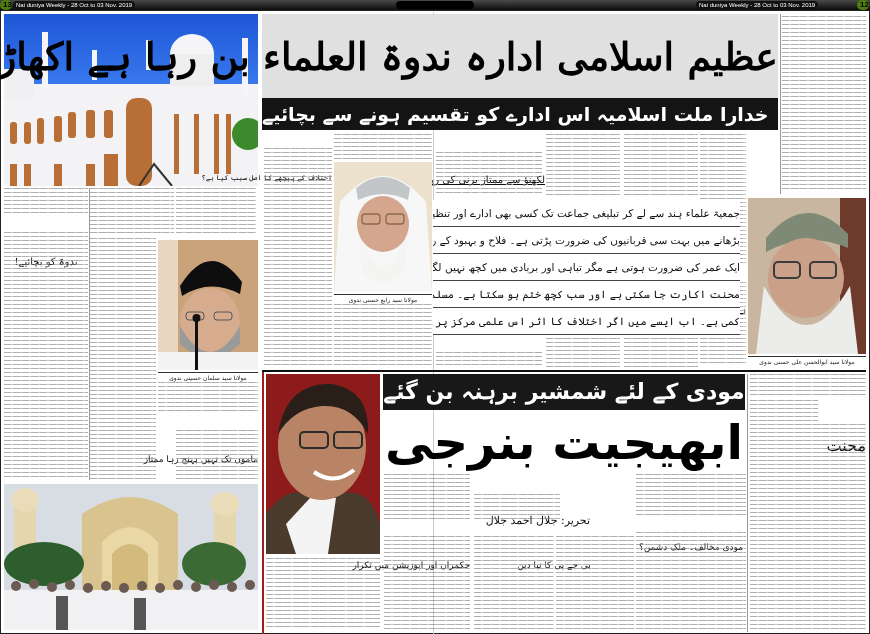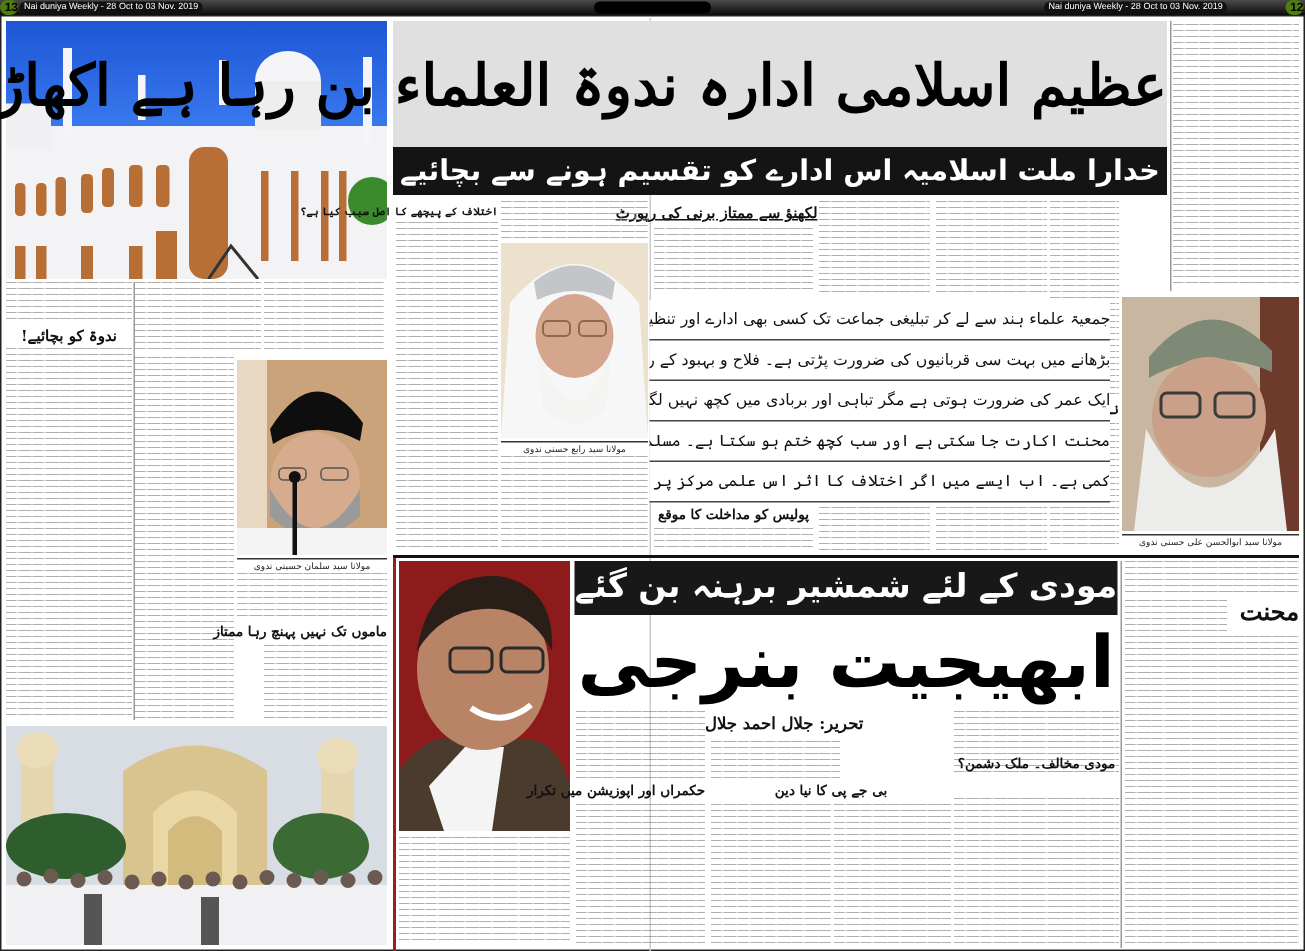--- a/index.html
+++ b/index.html
@@ -30,27 +30,27 @@
   .photo { position: absolute; overflow: hidden; }
   .caption { position: absolute; font-size: 6px; text-align: center; color: #222; direction: rtl; border-top: 1px solid #333; padding-top: 1px; }
 
   
   .headline-box { position: absolute; left: 262px; top: 14px; width: 516px; height: 84px; background: #e0e0e0; }
   .main-headline { position: absolute; left: 262px; top: 22px; width: 516px; height: 70px; font-size: 38px;
     font-weight: bold; color: #000; text-align: center; line-height: 70px; direction: rtl; white-space: nowrap;
     font-family: "DejaVu Serif", serif; letter-spacing: -1px; }
   .sub-headline-bar { position: absolute; left: 262px; top: 98px; width: 516px; height: 32px; background: #141414; }
   .sub-headline { position: absolute; left: 262px; top: 98px; width: 516px; height: 32px; color: #fff;
-    font-size: 19px; font-weight: bold; text-align: center; line-height: 32px; direction: rtl; white-space: nowrap; }
+    font-size: 19px; font-weight: bold; text-align: left; line-height: 32px; direction: rtl; white-space: nowrap; }
 
   .pullquote { position: absolute; left: 433px; top: 200px; width: 307px; height: 135px; background: #fff; }
   .pq-line { height: 27px; border-bottom: 1px solid #444; font-size: 10.5px; line-height: 27px; direction: rtl;
     text-align: center; white-space: nowrap; overflow: hidden; color: #111; font-family: "DejaVu Serif", serif; }
 
-  .subhead { position: absolute; direction: rtl; font-weight: bold; color: #111; white-space: nowrap; font-family: "DejaVu Serif", serif; }
+  .subhead { position: absolute; direction: rtl; font-weight: normal; color: #111; white-space: nowrap; font-family: "DejaVu Serif", serif; margin-top: 38px; }
 
   .modi-bar { position: absolute; left: 383px; top: 374px; width: 362px; height: 36px; background: #181818; }
   .modi-text { position: absolute; left: 383px; top: 374px; width: 362px; height: 36px; color: #fff;
     font-size: 22px; font-weight: bold; text-align: center; line-height: 36px; direction: rtl; white-space: nowrap; }
   .name-headline { position: absolute; left: 383px; top: 412px; width: 362px; height: 60px; color: #000;
     font-size: 48px; font-weight: 900; text-align: center; line-height: 60px; direction: rtl; white-space: nowrap;
     font-family: "DejaVu Sans", sans-serif; letter-spacing: 1px; }
   .red-rule { position: absolute; left: 262px; top: 372px; width: 2px; height: 262px; background: #a11c1c; }
   .hrule { position: absolute; height: 1px; background: #333; }
   .vrule { position: absolute; width: 1px; background: #999; }
@@ -246,21 +246,21 @@
 
 <div class="modi-bar"></div>
 <div class="modi-text">مودی کے لئے شمشیر برہنہ بن گئے</div>
 <div class="name-headline">ابھیجیت بنرجی</div>
 
 <div class="col" style="left:750px;top:374px;width:116px;height:24px;"></div>
 <div class="subhead" style="left:820px;top:398px;width:46px;font-size:16px;text-align:right;">محنت</div>
 <div class="col" style="left:750px;top:400px;width:68px;height:22px;"></div>
 <div class="col" style="left:750px;top:424px;width:116px;height:206px;"></div>
 
-<div class="subhead" style="left:470px;top:476px;width:120px;font-size:11px;text-align:left;">تحریر: جلال احمد جلال</div>
+<div class="subhead" style="left:470px;top:476px;width:120px;font-size:11px;text-align:right;">تحریر: جلال احمد جلال</div>
 
 <div class="col" style="left:384px;top:474px;width:86px;height:46px;"></div>
 <div class="subhead" style="left:384px;top:522px;width:86px;font-size:9px;text-align:center;">حکمراں اور اپوزیشن میں تکرار</div>
 <div class="col" style="left:384px;top:536px;width:86px;height:94px;"></div>
 
 <div class="col" style="left:474px;top:494px;width:86px;height:26px;"></div>
 <div class="subhead" style="left:474px;top:522px;width:160px;font-size:9px;text-align:center;">بی جے پی کا نیا دین</div>
 <div class="col" style="left:474px;top:536px;width:80px;height:94px;"></div>
 <div class="col" style="left:556px;top:536px;width:78px;height:94px;"></div>
 

